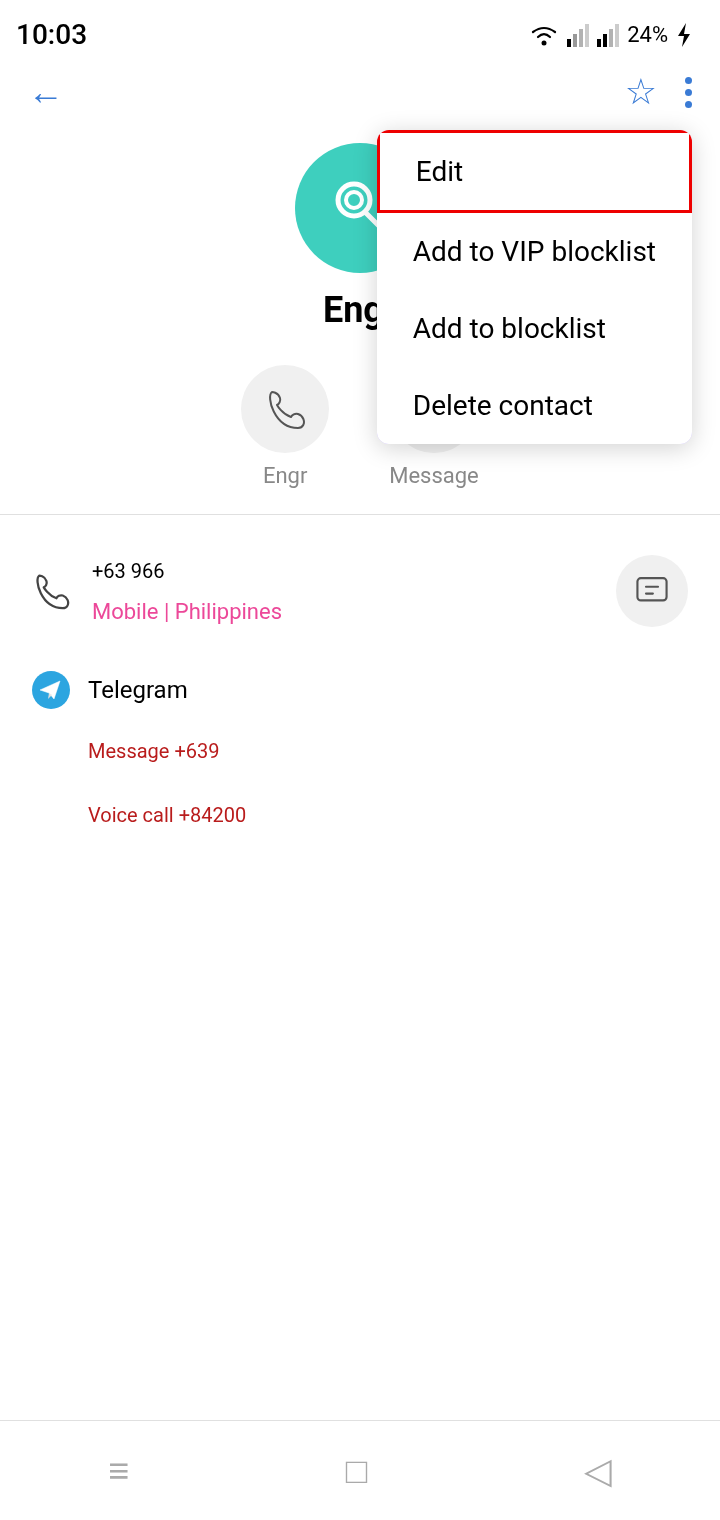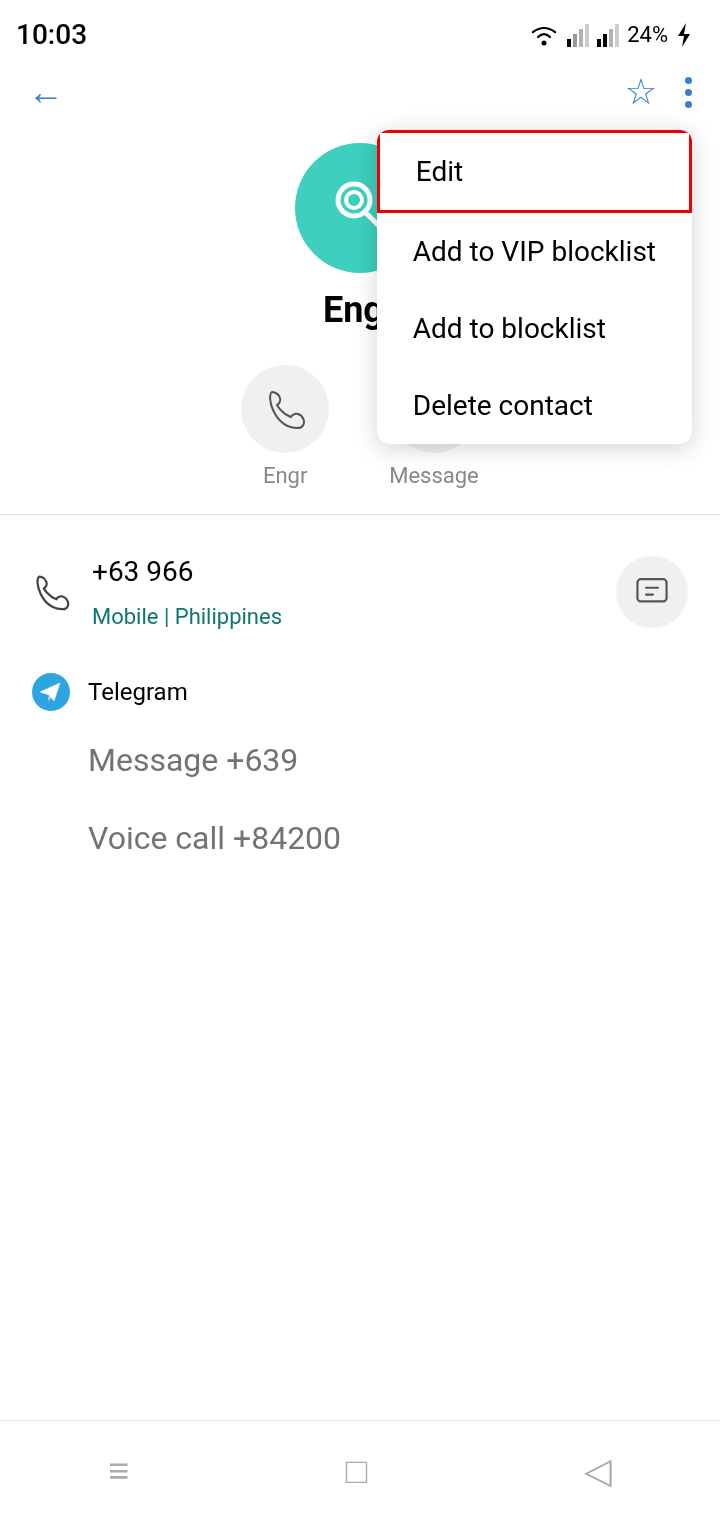--- a/index.html
+++ b/index.html
@@ -145,27 +145,27 @@
       justify-content: space-between;
       padding: 14px 0;
     }
     .phone-left {
       display: flex;
       align-items: center;
       gap: 22px;
     }
     .phone-details {}
     .phone-number {
-      font-size: 28px;
+      font-size: 20px;
       color: #000;
       font-weight: 400;
     }
     .phone-type {
       font-size: 22px;
-      color: #0f766e;
+      color: #ec4899;
       margin-top: 16px;
     }
     .message-icon-circle {
       width: 72px;
       height: 72px;
       border-radius: 50%;
       background: #f0f0f0;
       display: flex;
       align-items: center;
       justify-content: center;
@@ -182,22 +182,22 @@
       padding: 10px 0;
     }
     .telegram-label {
       font-size: 24px;
       color: #000;
     }
     .telegram-actions {
       padding-left: 56px;
     }
     .telegram-action-item {
-      font-size: 32px;
-      color: #737373;
+      font-size: 20px;
+      color: #b91c1c;
       padding: 20px 0;
       display: block;
     }
 
     
     .dropdown-overlay {
       position: absolute;
       top: 130px;
       right: 28px;
       background: #c4b5fd;

